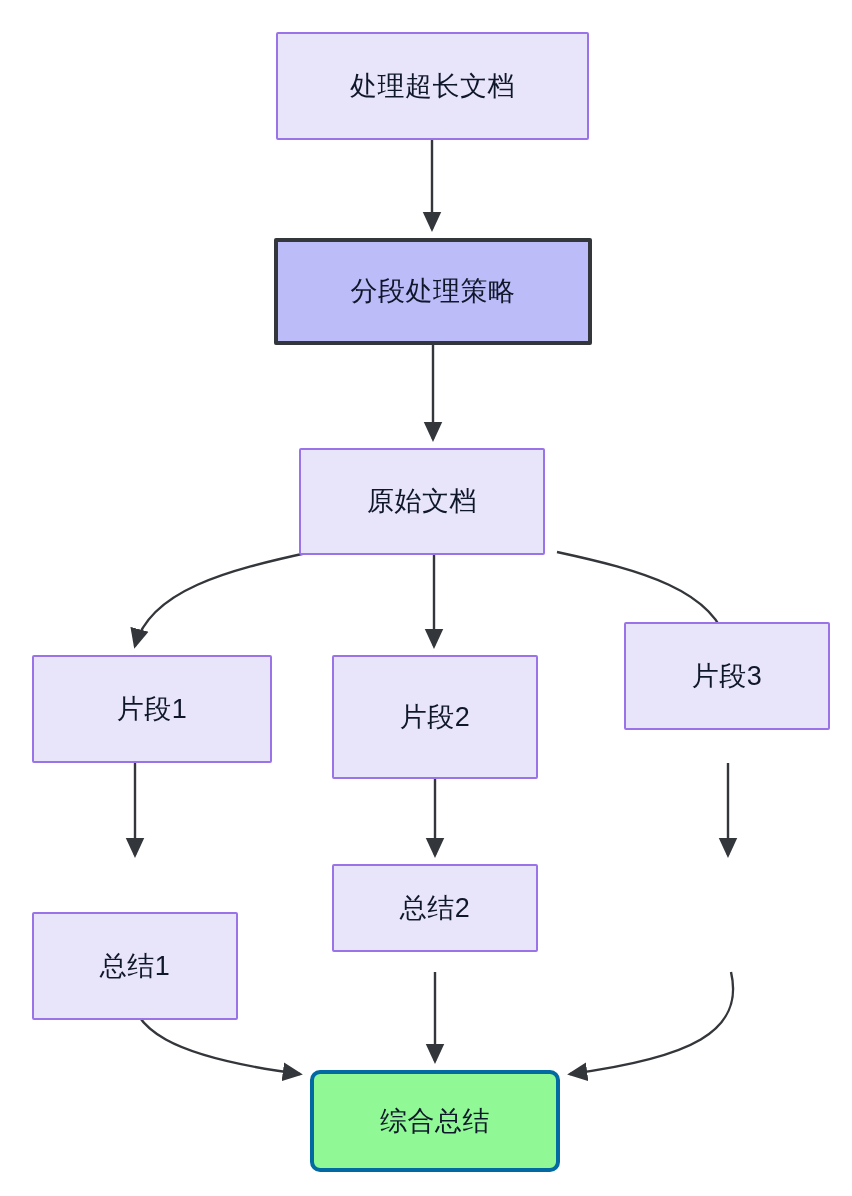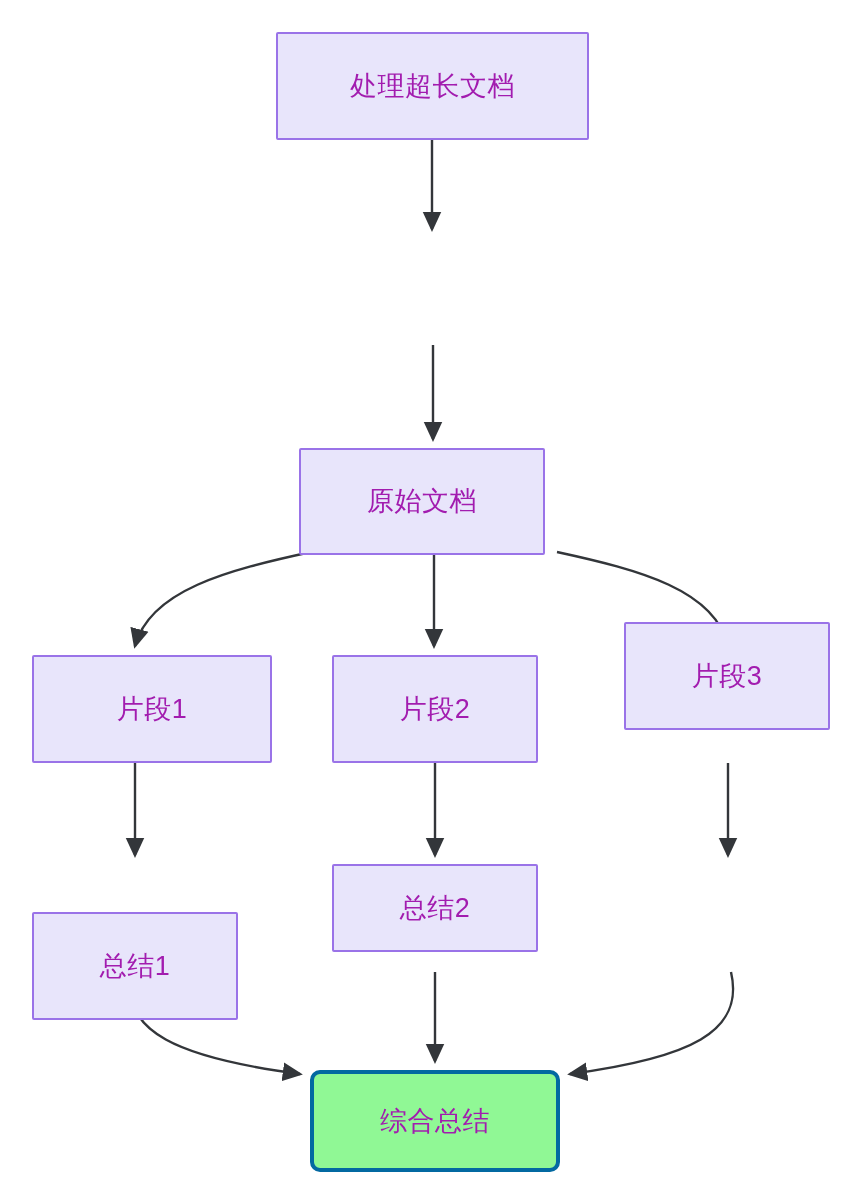--- a/index.html
+++ b/index.html
@@ -33,21 +33,21 @@
     box-sizing: border-box;
     display: flex;
     align-items: center;
     justify-content: center;
     text-align: center;
     z-index: 2;
   }
   .node-label {
     font-size: 27px;
     line-height: 1.2;
-    color: #a21caf;
+    color: #0f172a;
     font-family: "Liberation Sans", "DejaVu Sans", sans-serif;
     letter-spacing: 0.5px;
     white-space: nowrap;
   }
   
   .node.plain {
     background: #e8e5fb;
     border: 2px solid #9a73e8;
     border-radius: 2px;
   }
@@ -96,30 +96,33 @@
 
     <path d="M 435,972 L 435,1061" fill="none" stroke="#33363a" stroke-width="2.4" marker-end="url(#arrowhead)"></path>
 
     <path d="M 731,972 C 745,1032 690,1058 570,1074" fill="none" stroke="#33363a" stroke-width="2.4" marker-end="url(#arrowhead)"></path>
   </svg>
 
   <div class="node plain" style="left:276px; top:32px; width:313px; height:108px;">
     <span class="node-label">处理超长文档</span>
   </div>
 
+  <div class="node emphasis" style="left:274px; top:238px; width:318px; height:107px;">
+    <span class="node-label">分段处理策略</span>
+  </div>
 
   <div class="node plain" style="left:299px; top:448px; width:246px; height:107px;">
     <span class="node-label">原始文档</span>
   </div>
 
   <div class="node plain" style="left:32px; top:655px; width:240px; height:108px;">
     <span class="node-label">片段1</span>
   </div>
 
-  <div class="node plain" style="left:332px; top:655px; width:206px; height:108px;">
+  <div class="node plain" style="left:332px; top:655px; width:206px; height:124px;">
     <span class="node-label">片段2</span>
   </div>
 
   <div class="node plain" style="left:624px; top:622px; width:206px; height:108px;">
     <span class="node-label">片段3</span>
   </div>
 
   <div class="node plain" style="left:32px; top:912px; width:206px; height:108px;">
     <span class="node-label">总结1</span>
   </div>

